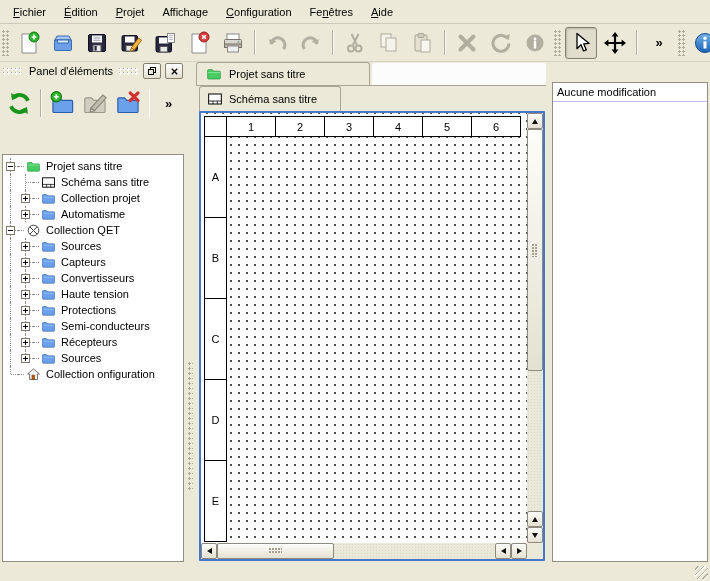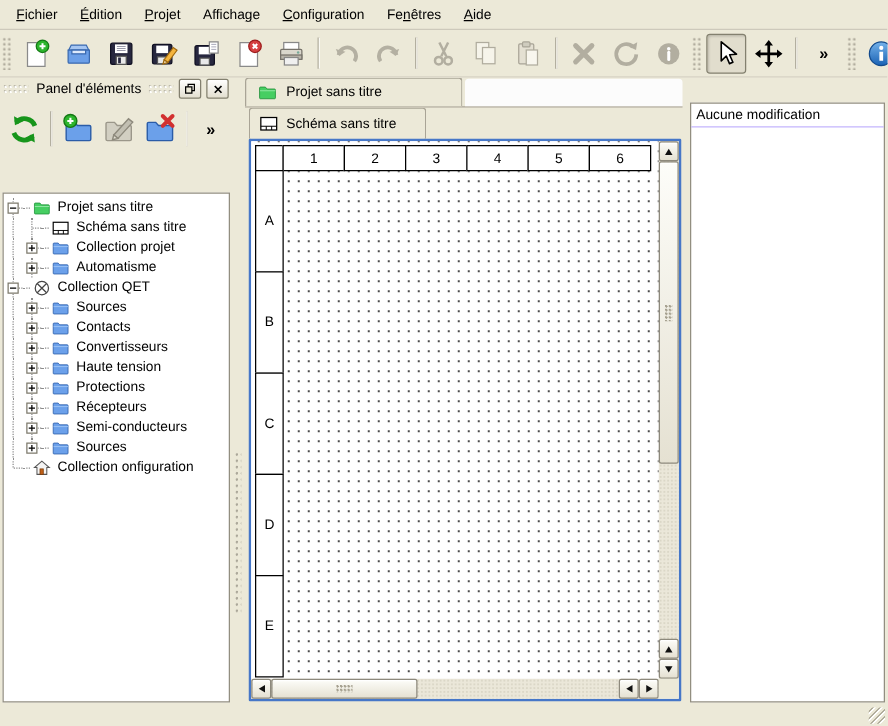--- a/index.html
+++ b/index.html
@@ -490,21 +490,21 @@
           <span class="h"></span>
           <span class="exp plus"></span>
         </span>
         <span class="dash"></span>
         <span class="tree-icon">
           <svg width="15" height="15" viewBox="0 0 24 24">
             <path d="M2.5 18.5v-12c0-.6.4-1 1-1h5.3l2 2.2h9.7c.6 0 1 .4 1 1v9.8c0 .6-.4 1-1 1h-17c-.6 0-1-.4-1-1z" fill="#6ba0ea" stroke="#2a5ca8"></path>
             <path d="M3 10h18.5" stroke="#9cc2f4" stroke-width="1.2"></path>
           </svg>
         </span>
-        <span class="tree-label">Contacts</span>
+        <span class="tree-label">Capteurs</span>
       </div>
       <div class="tree-row">
         <span class="guide">
           <span class="v"></span>
         </span>
         <span class="guide">
           <span class="v"></span>
           <span class="h"></span>
           <span class="exp plus"></span>
         </span>
@@ -562,39 +562,39 @@
           <span class="h"></span>
           <span class="exp plus"></span>
         </span>
         <span class="dash"></span>
         <span class="tree-icon">
           <svg width="15" height="15" viewBox="0 0 24 24">
             <path d="M2.5 18.5v-12c0-.6.4-1 1-1h5.3l2 2.2h9.7c.6 0 1 .4 1 1v9.8c0 .6-.4 1-1 1h-17c-.6 0-1-.4-1-1z" fill="#6ba0ea" stroke="#2a5ca8"></path>
             <path d="M3 10h18.5" stroke="#9cc2f4" stroke-width="1.2"></path>
           </svg>
         </span>
+        <span class="tree-label">Semi-conducteurs</span>
+      </div>
+      <div class="tree-row">
+        <span class="guide">
+          <span class="v"></span>
+        </span>
+        <span class="guide">
+          <span class="v"></span>
+          <span class="h"></span>
+          <span class="exp plus"></span>
+        </span>
+        <span class="dash"></span>
+        <span class="tree-icon">
+          <svg width="15" height="15" viewBox="0 0 24 24">
+            <path d="M2.5 18.5v-12c0-.6.4-1 1-1h5.3l2 2.2h9.7c.6 0 1 .4 1 1v9.8c0 .6-.4 1-1 1h-17c-.6 0-1-.4-1-1z" fill="#6ba0ea" stroke="#2a5ca8"></path>
+            <path d="M3 10h18.5" stroke="#9cc2f4" stroke-width="1.2"></path>
+          </svg>
+        </span>
         <span class="tree-label">Récepteurs</span>
-      </div>
-      <div class="tree-row">
-        <span class="guide">
-          <span class="v"></span>
-        </span>
-        <span class="guide">
-          <span class="v"></span>
-          <span class="h"></span>
-          <span class="exp plus"></span>
-        </span>
-        <span class="dash"></span>
-        <span class="tree-icon">
-          <svg width="15" height="15" viewBox="0 0 24 24">
-            <path d="M2.5 18.5v-12c0-.6.4-1 1-1h5.3l2 2.2h9.7c.6 0 1 .4 1 1v9.8c0 .6-.4 1-1 1h-17c-.6 0-1-.4-1-1z" fill="#6ba0ea" stroke="#2a5ca8"></path>
-            <path d="M3 10h18.5" stroke="#9cc2f4" stroke-width="1.2"></path>
-          </svg>
-        </span>
-        <span class="tree-label">Semi-conducteurs</span>
       </div>
       <div class="tree-row">
         <span class="guide">
           <span class="v"></span>
         </span>
         <span class="guide">
           <span class="v half"></span>
           <span class="h"></span>
           <span class="exp plus"></span>
         </span>

